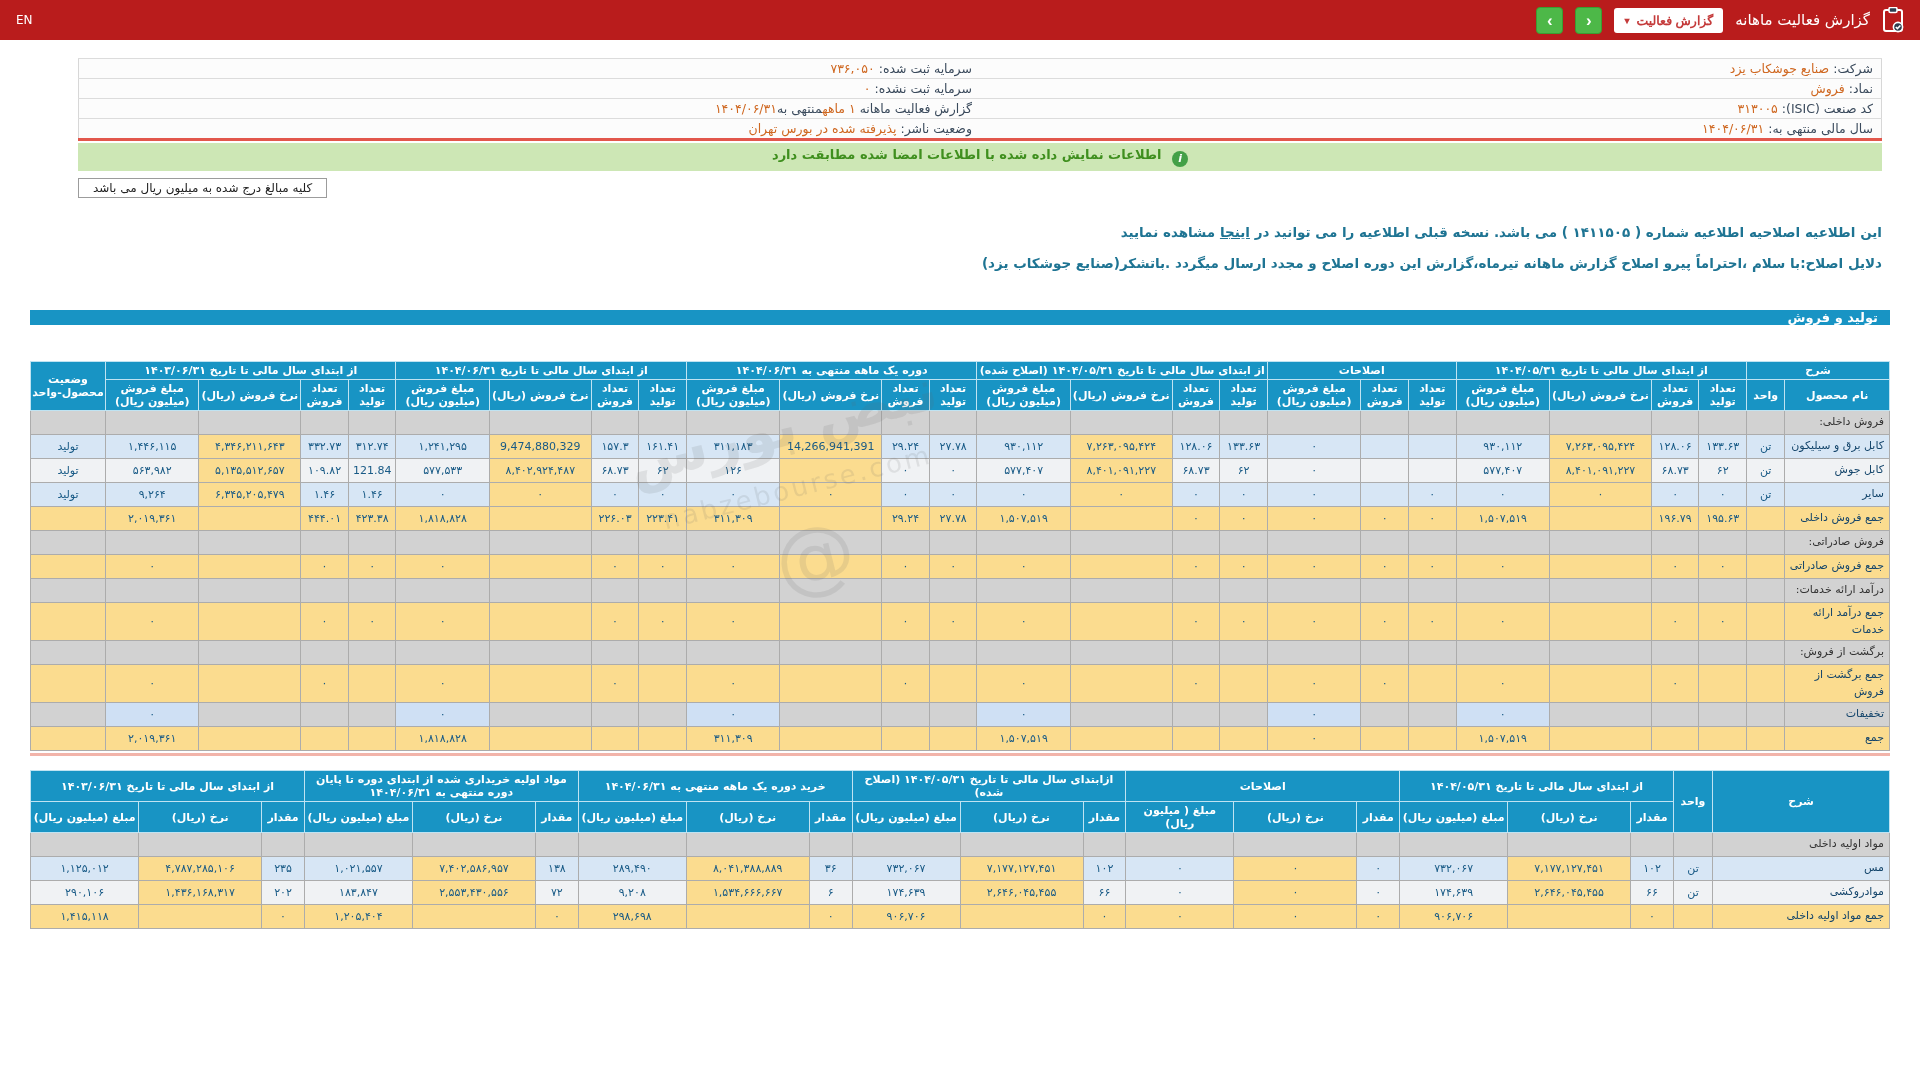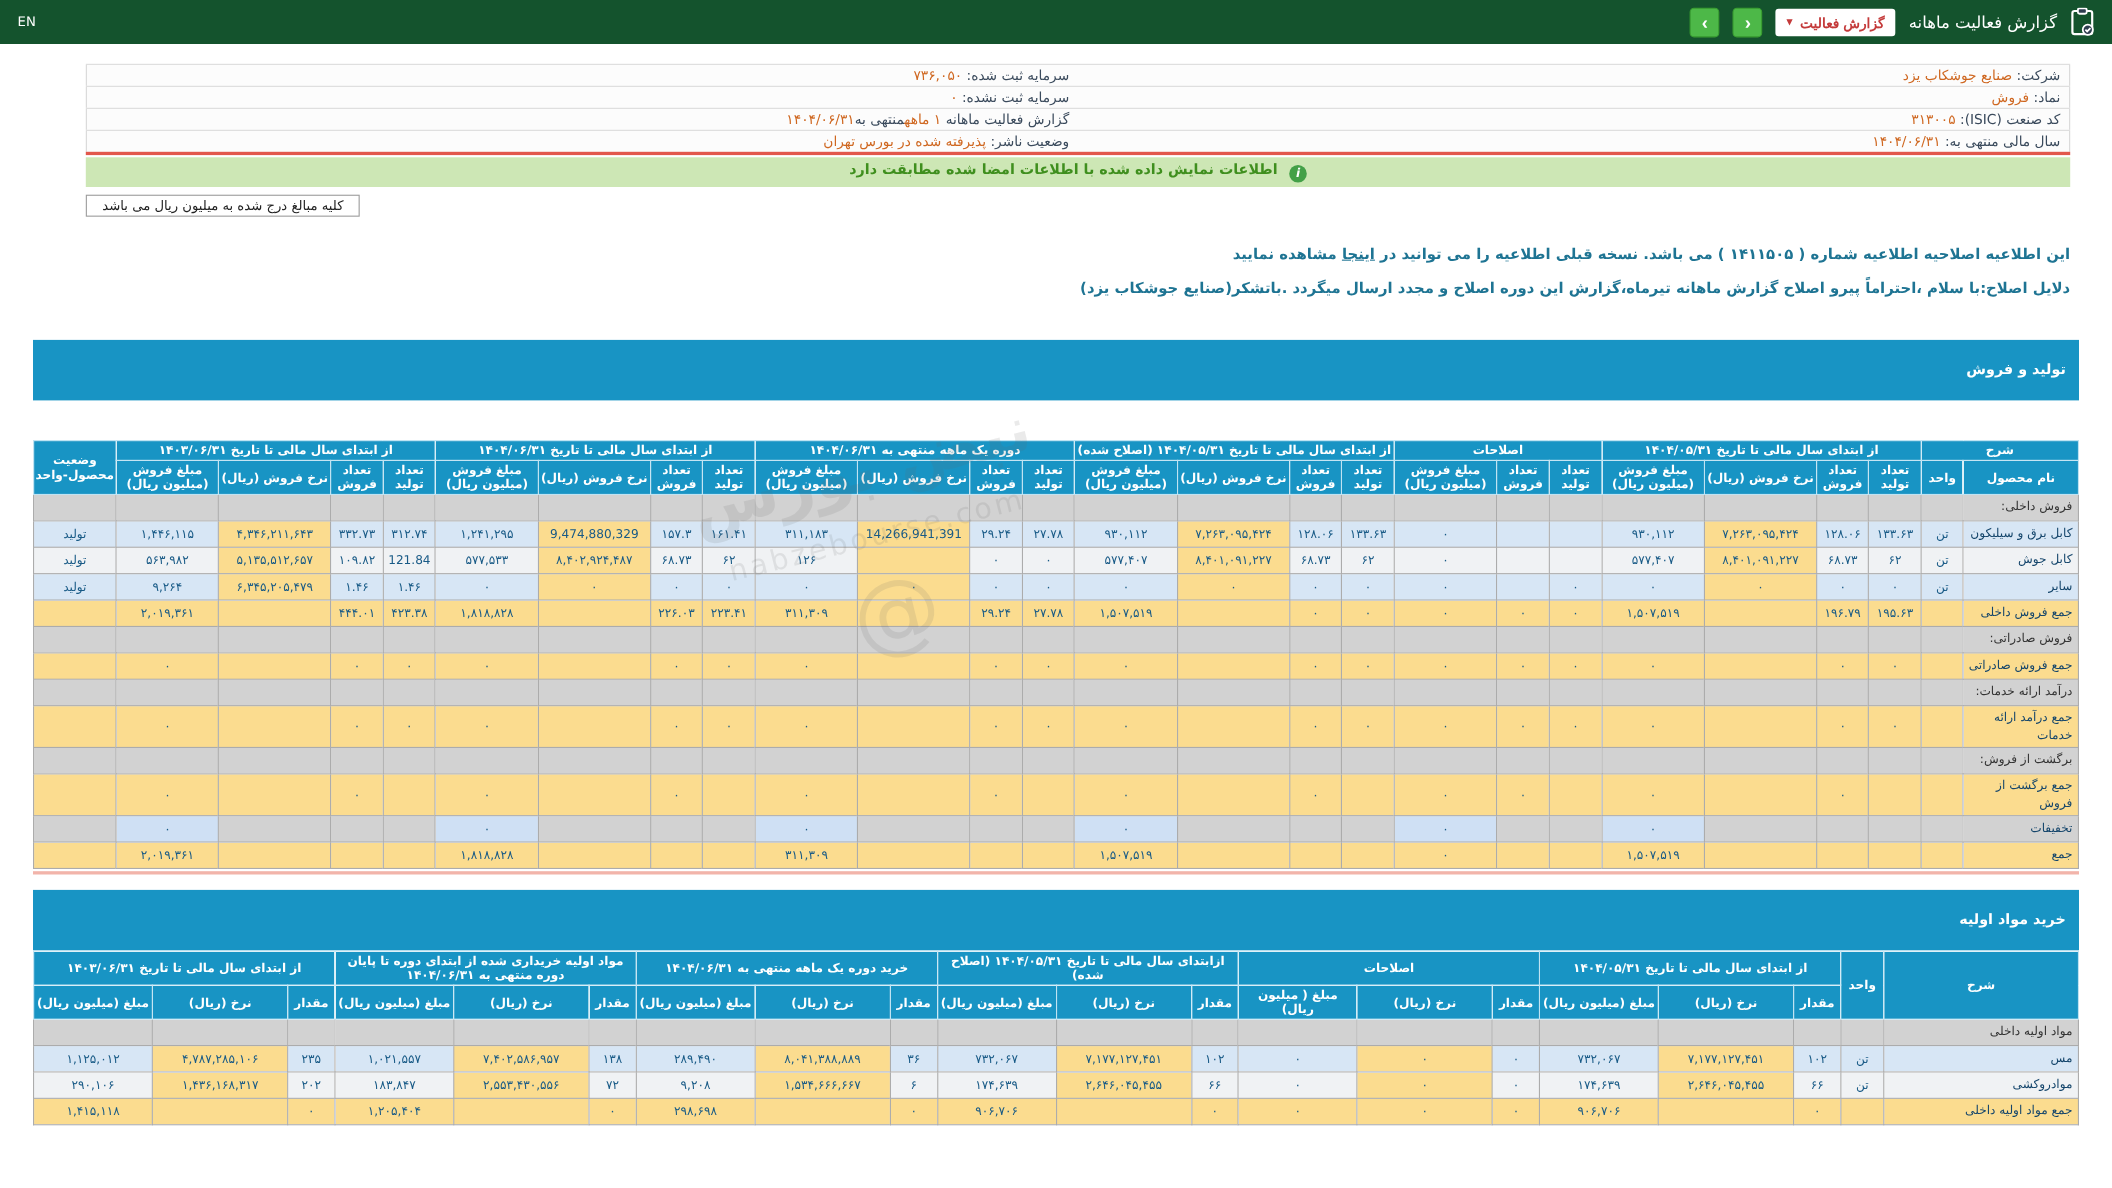--- a/index.html
+++ b/index.html
@@ -1,18 +1,18 @@
 <!DOCTYPE html>
 <html lang="fa"><head>
 <meta charset="utf-8">
 <style>
   html,body{margin:0;padding:0}
   body{width:1920px;height:1080px;overflow:hidden;background:#fff;font-family:"DejaVu Sans",sans-serif;position:relative}
   
-  .topbar{height:40px;background:#14532d;display:flex;align-items:center;justify-content:space-between;padding:0 16px;box-sizing:border-box}
+  .topbar{height:40px;background:#b91c1c;display:flex;align-items:center;justify-content:space-between;padding:0 16px;box-sizing:border-box}
   .en-toggle{color:#fff;font-size:12px;cursor:pointer}
   .topbar-right{display:flex;align-items:center;direction:rtl;gap:12px}
   .clip-icon{width:22px;height:26px;display:inline-block}
   .tb-title{color:#fff;font-size:15px}
   .report-btn{background:#fff;color:#c43a3a;font-size:12.5px;font-weight:bold;border:none;border-radius:3px;padding:5px 10px;display:flex;align-items:center;gap:7px;direction:rtl;cursor:pointer}
   .report-caret{font-size:10px;color:#c43a3a}
   .nav-btn{width:27px;height:27px;background:#4db848;border:1px solid #3a9e31;border-radius:4px;color:#fff;font-weight:bold;font-size:17px;line-height:25px;text-align:center;cursor:pointer;padding:0}
   
   .info-tbl{margin:18px 38px 0 78px;width:1804px;border-collapse:collapse;direction:rtl;border:1px solid #d7d7d7;border-bottom:3px solid #e2574c}
   .info-tbl td{border-top:1px solid #dcdcdc;height:19px;font-size:12.5px;color:#3a4a5c;padding:0 8px;width:50%;text-align:right;background:#fcfcfc}
@@ -22,21 +22,21 @@
   .green-bar{margin:2px 38px 0 78px;width:1804px;box-sizing:border-box;background:#cde7b5;color:#3f8f1e;font-weight:bold;font-size:13px;text-align:center;padding:4px 0;direction:rtl}
   .i-icon{display:inline-block;width:16px;height:16px;border-radius:50%;background:#43a047;color:#fff;font-size:11px;line-height:16px;text-align:center;font-style:italic;margin-left:6px;vertical-align:-3px}
   
   .note-box{margin:7px 0 0 78px;display:inline-block;border:1px solid #9c9c9c;background:#fff;padding:2px 14px;font-size:12px;color:#222;direction:rtl}
   .amend{width:1804px;margin:26px 38px 0 78px;text-align:right;color:#1e7493;font-weight:bold;font-size:13.5px;direction:rtl}
   .amend a{color:#1e7493;text-decoration:underline;cursor:pointer}
   .amend.second{margin-top:15px}
   
   .section{margin:0 30px;width:1860px}
   .sec1{margin-top:39px}
-  .sec-bar{background:#1894c4;color:#fff;font-weight:bold;font-size:13px;text-align:right;padding:20px 12px;direction:rtl}
+  .sec-bar{background:#1894c4;color:#fff;font-weight:bold;font-size:13px;text-align:right;padding:0 12px;direction:rtl}
   .unit-row{border:1px solid #c9c9c9;border-top:none;font-weight:bold;color:#1c4f72;font-size:12px;text-align:right;padding:3px 12px;direction:rtl;background:#fff}
   .gap36{height:36px}
   table.data{width:100%;border-collapse:collapse;table-layout:fixed;direction:rtl}
   .data th{background:#1894c4;color:#fff;font-size:11px;font-weight:bold;border:1px solid #bfe3f2;padding:2px 1px;text-align:center;overflow:hidden}
   .data td{border:1px solid #acacac;font-size:11px;color:#185a86;text-align:center;padding:2px 2px;overflow:hidden;white-space:nowrap;height:19px}
   .data td.name{text-align:right;padding-right:5px;white-space:normal;color:#14456b;line-height:1.5}
   .data td.sec-name{font-weight:normal;color:#333}
   .bg-blue{background:#d7e6f5}.bg-white{background:#f0f2f4}.bg-yellow{background:#fbdc8f}.bg-gray{background:#d2d2d2}.bg-cell-blue{background:#cfe0f4}
   .pink-line{height:3px;background:#f2b4aa;margin:2px 30px 0 30px;width:1860px}
   .sec2{margin-top:14px}
@@ -538,21 +538,20 @@
           <td class="bg-yellow"></td>
           <td class="bg-yellow">۲,۰۱۹,۳۶۱</td>
           <td class="bg-yellow"></td>
         </tr>
       </tbody>
     </table>
 </div>
 <div class="pink-line"></div>
 
 <div class="section sec2">
-  <div class="sec-bar">خرید مواد اولیه</div>
   <table class="data" id="materials-table">
       <colgroup>
         <col style="width: 9.5%;">
         <col style="width: 2.1%;">
         <col style="width: 2.3%;">
         <col style="width: 6.6%;">
         <col style="width: 5.8%;">
         <col style="width: 2.3%;">
         <col style="width: 6.6%;">
         <col style="width: 5.8%;">

